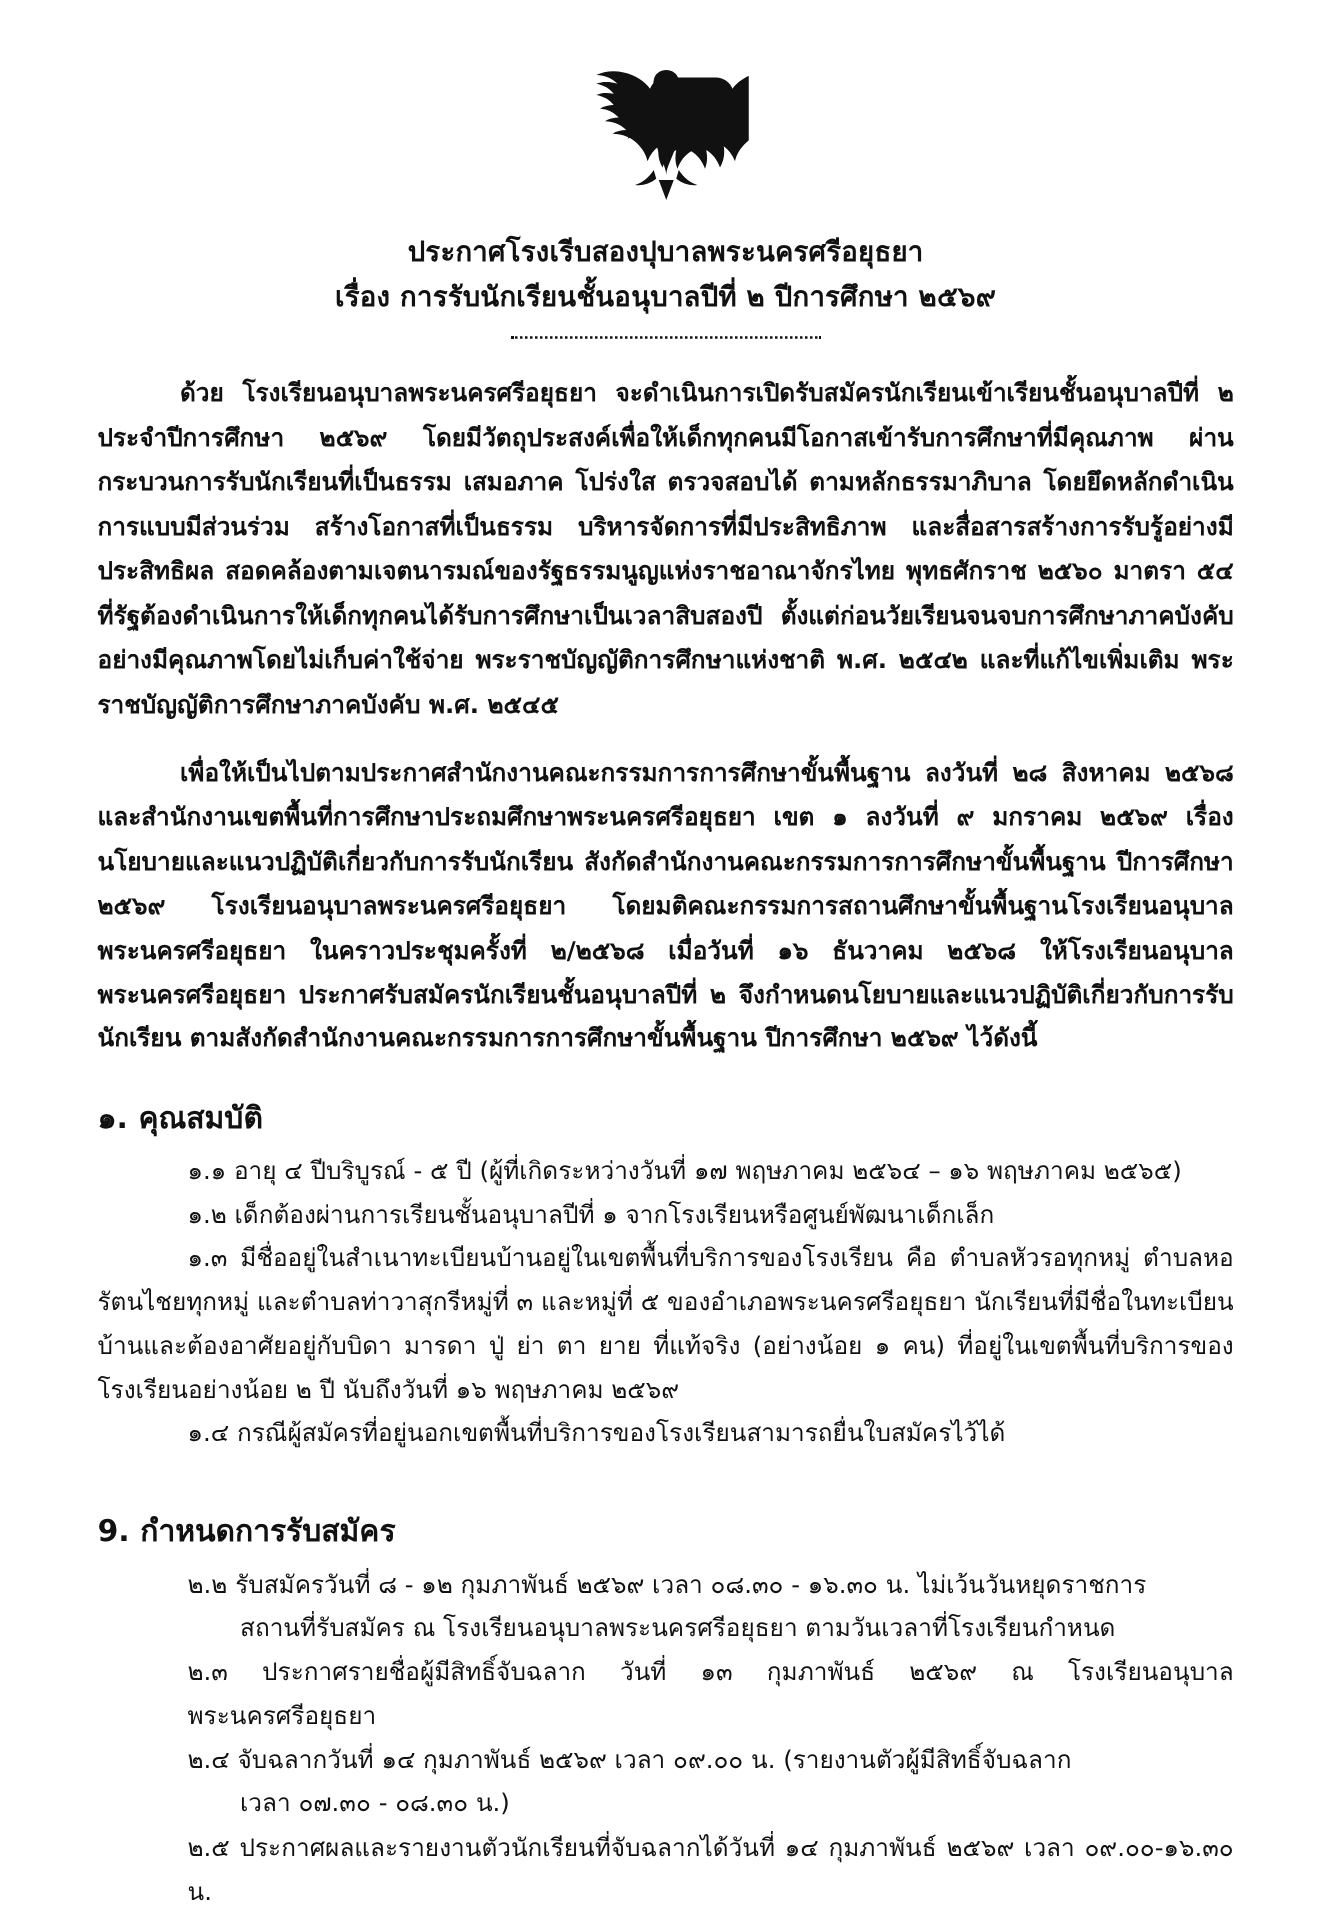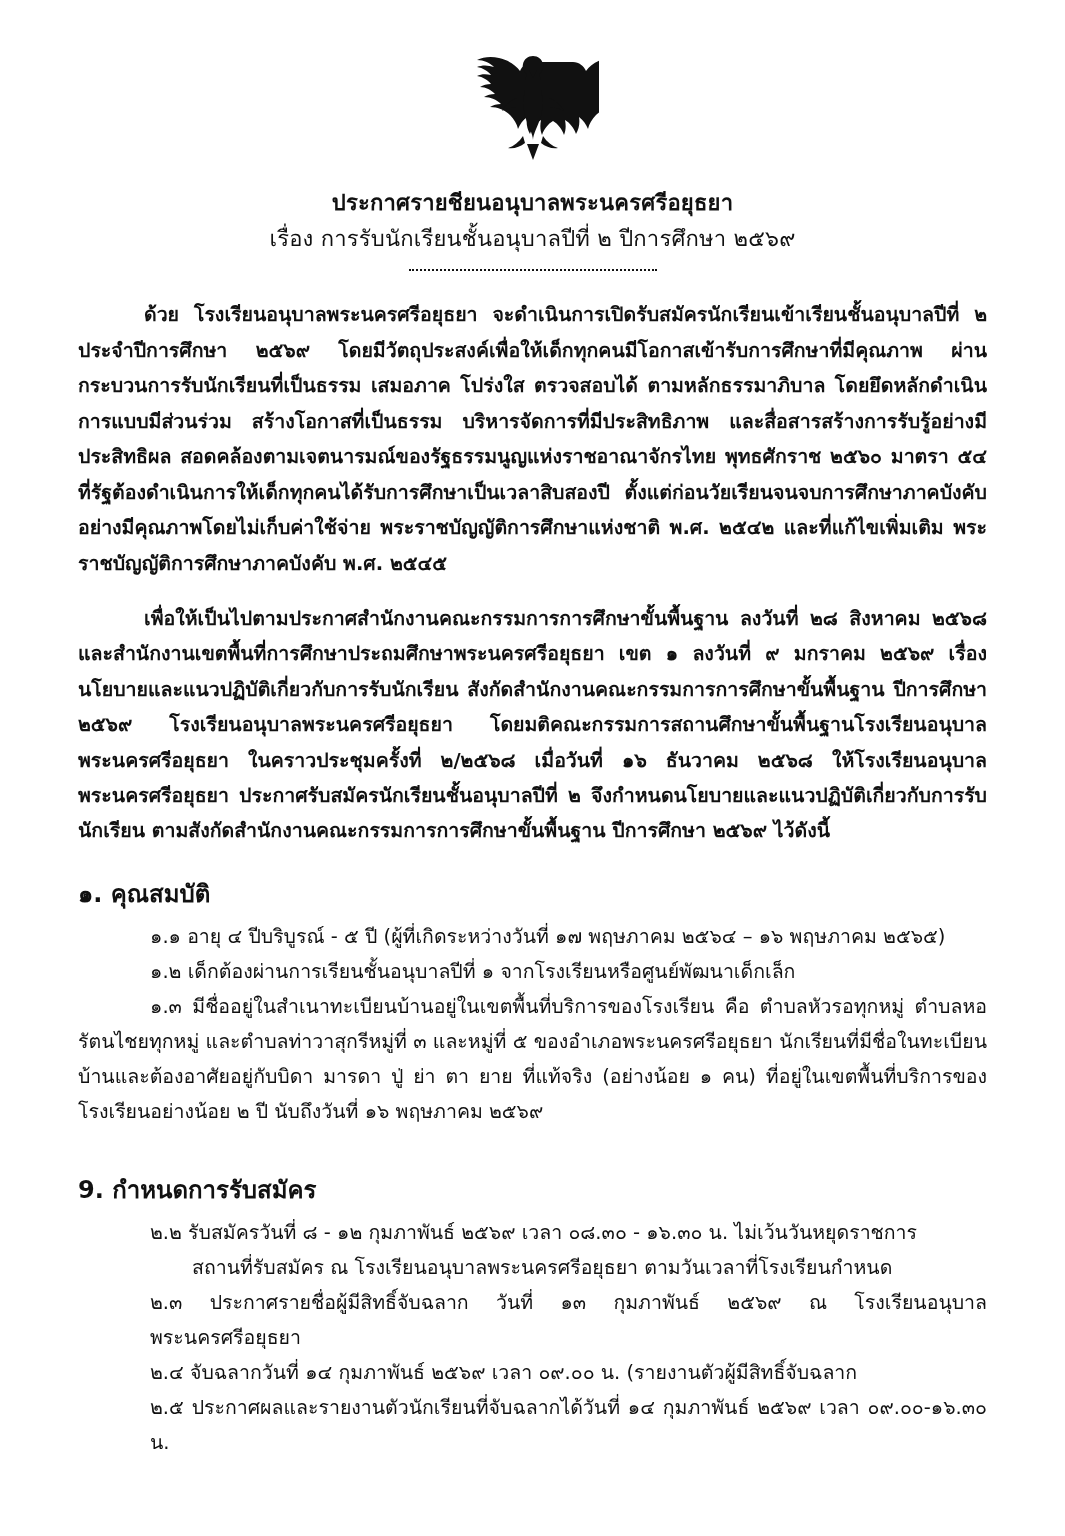--- a/index.html
+++ b/index.html
@@ -39,21 +39,21 @@
     margin-top: 22px;
   }
   .head-line1 {
     font-size: 22px;
     font-weight: bold;
     letter-spacing: 0.2px;
     line-height: 1.5;
   }
   .head-line2 {
     font-size: 22px;
-    font-weight: normal;
+    font-weight: bold;
     letter-spacing: 0.2px;
     line-height: 1.6;
     margin-top: 2px;
   }
   .dotted-rule {
     margin: 12px auto 0 auto;
     width: 248px;
     border-bottom: 2px dotted #111;
     height: 1px;
   }
@@ -116,42 +116,44 @@
 
         <path d="M50 52c-6 2-12 7-15 13 5-3 10-4 15-3zM82 52c6 2 12 7 15 13-5-3-10-4-15-3z"></path>
 
         <path d="M56 90c-4 6-9 10-15 12 6 1 12-1 17-5zM76 90c4 6 9 10 15 12-6 1-12-1-17-5z"></path>
         <path d="M60 98h12l-6 16z"></path>
       </g>
     </svg>
   </div>
 
   <div class="head-block">
-    <div class="head-line1">ประกาศรายชียนอนุบาลพระนครศรีอยุธยา</div>
+    <div class="head-line1">ประกาศโรงเรีบสองปุบาลพระนครศรีอยุธยา</div>
     <div class="head-line2">เรื่อง  การรับนักเรียนชั้นอนุบาลปีที่ ๒ ปีการศึกษา ๒๕๖๙</div>
     <div class="dotted-rule"></div>
   </div>
 
   <div class="content">
     <p class="para">ด้วย  โรงเรียนอนุบาลพระนครศรีอยุธยา  จะดำเนินการเปิดรับสมัครนักเรียนเข้าเรียนชั้นอนุบาลปีที่  ๒ ประจำปีการศึกษา  ๒๕๖๙  โดยมีวัตถุประสงค์เพื่อให้เด็กทุกคนมีโอกาสเข้ารับการศึกษาที่มีคุณภาพ ผ่านกระบวนการรับนักเรียนที่เป็นธรรม เสมอภาค โปร่งใส ตรวจสอบได้ ตามหลักธรรมาภิบาล โดยยึดหลักดำเนินการแบบมีส่วนร่วม  สร้างโอกาสที่เป็นธรรม บริหารจัดการที่มีประสิทธิภาพ และสื่อสารสร้างการรับรู้อย่างมีประสิทธิผล สอดคล้องตามเจตนารมณ์ของรัฐธรรมนูญแห่งราชอาณาจักรไทย พุทธศักราช ๒๕๖๐ มาตรา ๕๔ ที่รัฐต้องดำเนินการให้เด็กทุกคนได้รับการศึกษาเป็นเวลาสิบสองปี ตั้งแต่ก่อนวัยเรียนจนจบการศึกษาภาคบังคับอย่างมีคุณภาพโดยไม่เก็บค่าใช้จ่าย พระราชบัญญัติการศึกษาแห่งชาติ พ.ศ. ๒๕๔๒ และที่แก้ไขเพิ่มเติม พระราชบัญญัติการศึกษาภาคบังคับ พ.ศ. ๒๕๔๕</p>
     <p class="para">เพื่อให้เป็นไปตามประกาศสำนักงานคณะกรรมการการศึกษาขั้นพื้นฐาน ลงวันที่ ๒๘  สิงหาคม ๒๕๖๘ และสำนักงานเขตพื้นที่การศึกษาประถมศึกษาพระนครศรีอยุธยา เขต ๑ ลงวันที่ ๙ มกราคม ๒๕๖๙ เรื่อง  นโยบายและแนวปฏิบัติเกี่ยวกับการรับนักเรียน  สังกัดสำนักงานคณะกรรมการการศึกษาขั้นพื้นฐาน ปีการศึกษา ๒๕๖๙  โรงเรียนอนุบาลพระนครศรีอยุธยา  โดยมติคณะกรรมการสถานศึกษาขั้นพื้นฐานโรงเรียนอนุบาลพระนครศรีอยุธยา ในคราวประชุมครั้งที่ ๒/๒๕๖๘  เมื่อวันที่ ๑๖ ธันวาคม ๒๕๖๘ ให้โรงเรียนอนุบาลพระนครศรีอยุธยา  ประกาศรับสมัครนักเรียนชั้นอนุบาลปีที่ ๒ จึงกำหนดนโยบายและแนวปฏิบัติเกี่ยวกับการรับนักเรียน ตามสังกัดสำนักงานคณะกรรมการการศึกษาขั้นพื้นฐาน  ปีการศึกษา ๒๕๖๙  ไว้ดังนี้</p>
 
     <div class="section">
       <div class="section-title">๑. คุณสมบัติ</div>
       <div class="item">๑.๑ อายุ ๔ ปีบริบูรณ์ - ๕ ปี (ผู้ที่เกิดระหว่างวันที่ ๑๗ พฤษภาคม ๒๕๖๔ – ๑๖ พฤษภาคม ๒๕๖๕)</div>
       <div class="item">๑.๒ เด็กต้องผ่านการเรียนชั้นอนุบาลปีที่ ๑ จากโรงเรียนหรือศูนย์พัฒนาเด็กเล็ก</div>
       <div class="item flow">๑.๓ มีชื่ออยู่ในสำเนาทะเบียนบ้านอยู่ในเขตพื้นที่บริการของโรงเรียน คือ ตำบลหัวรอทุกหมู่ ตำบลหอรัตนไชยทุกหมู่  และตำบลท่าวาสุกรีหมู่ที่ ๓   และหมู่ที่ ๕ ของอำเภอพระนครศรีอยุธยา นักเรียนที่มีชื่อในทะเบียนบ้านและต้องอาศัยอยู่กับบิดา มารดา ปู่ ย่า ตา ยาย  ที่แท้จริง  (อย่างน้อย ๑ คน) ที่อยู่ในเขตพื้นที่บริการของโรงเรียนอย่างน้อย ๒ ปี นับถึงวันที่ ๑๖ พฤษภาคม  ๒๕๖๙</div>
+      <div class="item">๑.๔ กรณีผู้สมัครที่อยู่นอกเขตพื้นที่บริการของโรงเรียนสามารถยื่นใบสมัครไว้ได้</div>
     </div>
 
     <div class="spacer-md"></div>
 
     <div class="section">
       <div class="section-title">9. กำหนดการรับสมัคร</div>
       <div class="item">๒.๒ รับสมัครวันที่ ๘ - ๑๒ กุมภาพันธ์ ๒๕๖๙ เวลา ๐๘.๓๐ - ๑๖.๓๐ น. ไม่เว้นวันหยุดราชการ</div>
       <div class="item sub">สถานที่รับสมัคร ณ โรงเรียนอนุบาลพระนครศรีอยุธยา ตามวันเวลาที่โรงเรียนกำหนด</div>
       <div class="item">๒.๓ ประกาศรายชื่อผู้มีสิทธิ์จับฉลาก วันที่ ๑๓ กุมภาพันธ์ ๒๕๖๙ ณ โรงเรียนอนุบาลพระนครศรีอยุธยา</div>
       <div class="item">๒.๔ จับฉลากวันที่ ๑๔ กุมภาพันธ์ ๒๕๖๙ เวลา ๐๙.๐๐ น. (รายงานตัวผู้มีสิทธิ์จับฉลาก</div>
+      <div class="item sub">เวลา ๐๗.๓๐ - ๐๘.๓๐ น.)</div>
       <div class="item">๒.๕ ประกาศผลและรายงานตัวนักเรียนที่จับฉลากได้วันที่ ๑๔ กุมภาพันธ์ ๒๕๖๙ เวลา ๐๙.๐๐-๑๖.๓๐ น.</div>
 
     </div>
   </div>
 
 </div>
 
 </body></html>

